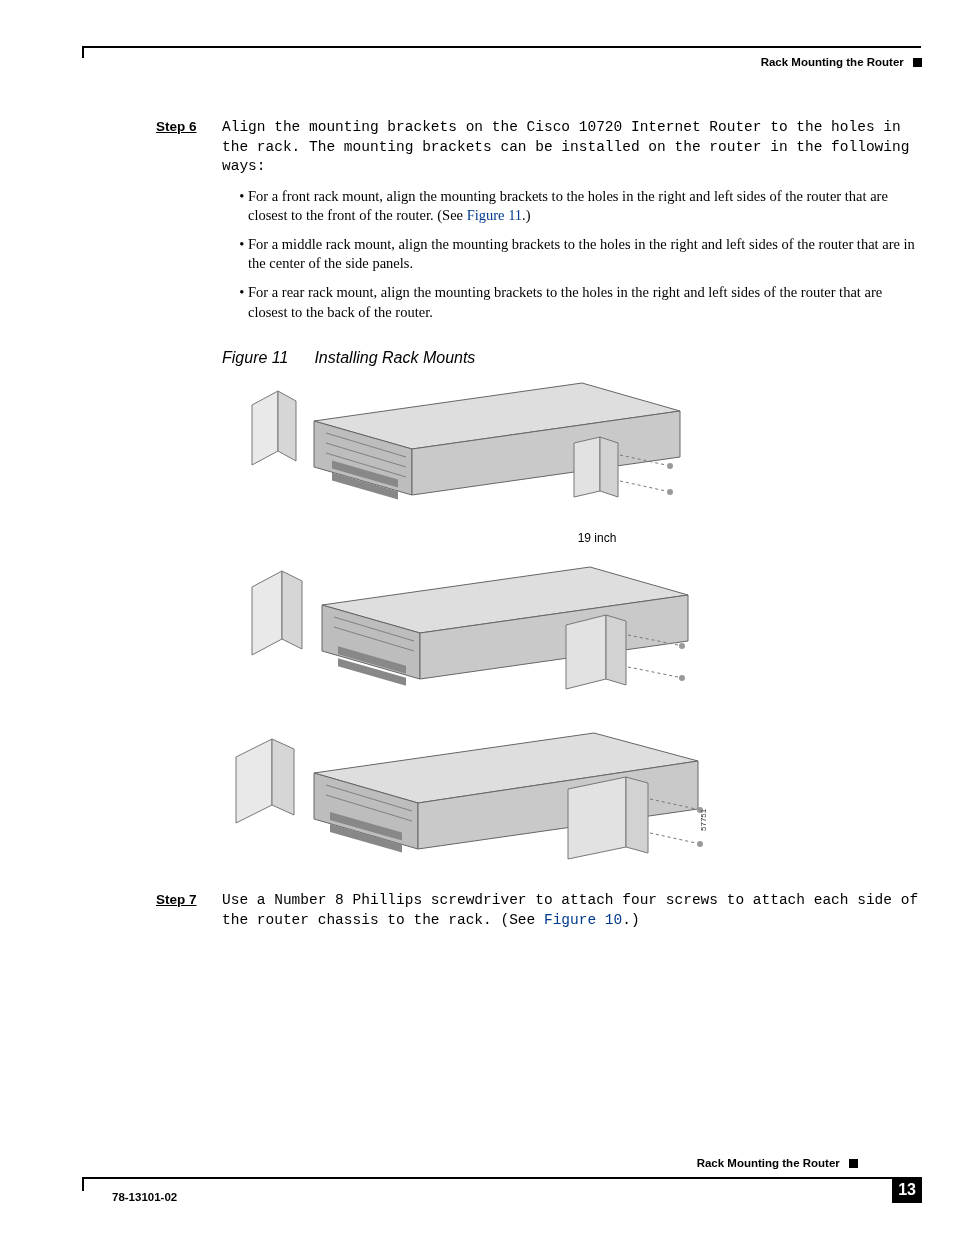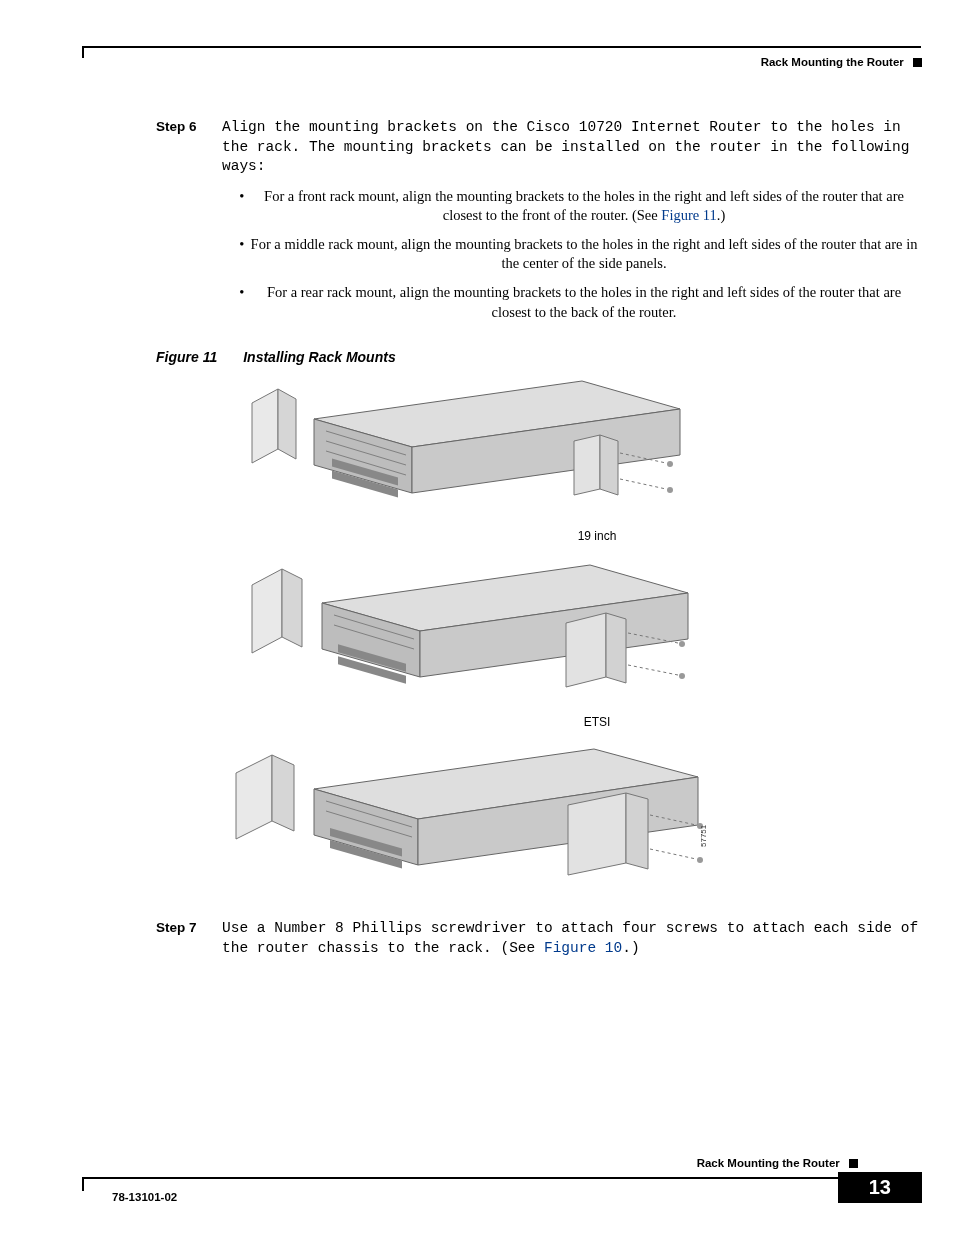--- a/index.html
+++ b/index.html
@@ -24,47 +24,47 @@
     position:absolute; top:56px; left:82px; right:32px;
     text-align:right;
     font-family: Arial, Helvetica, sans-serif;
     font-weight:bold; font-size:11.5px;
   }
   .top-header .sq { display:inline-block; width:9px; height:9px; background:#000; vertical-align:middle; margin-left:6px; }
 
   .content { position:absolute; top:118px; left:156px; width:764px; }
 
   .step-row { display:flex; margin-bottom:6px; }
-  .step-label { width:66px; font-family: Arial, Helvetica, sans-serif; font-weight:bold; font-size:13.5px; padding-top:1px; flex-shrink:0; }
+  .step-label { width:66px; font-family: Arial, Helvetica, sans-serif; font-weight:bold; font-size:13.5px; padding-top:1px; flex-shrink:0;text-decoration:underline; }
   .step-body { flex:1; line-height:1.35; }
   .step-body p { margin:0 0 10px 0;font-family:Liberation Mono, monospace; }
-  ul.bullets { margin:4px 0 6px 26px; padding:0;text-align:center; }
+  ul.bullets { margin:4px 0 6px 26px; padding:0; }
   ul.bullets li { margin-bottom:9px; line-height:1.35; }
   ul.bullets li::marker { content:"• "; font-size:14.5px; }
   .xref { color:#003a8c; }
 
   .fig-caption {
-    margin-top:18px; margin-bottom:10px;
-    font-family: Arial, Helvetica, sans-serif; font-style:italic; font-weight:bold; font-size:14px;
+    margin-left:66px; margin-top:18px; margin-bottom:10px;
+    font-family: Arial, Helvetica, sans-serif; font-style:italic; font-weight:normal; font-size:16px;
   }
   .fig-caption .gap { display:inline-block; width:26px; }
 
   .figure-box { margin-left:66px; width:510px; }
   .fig-item { position:relative; margin-bottom:18px; }
   .fig-item svg { display:block; }
   .fig-label { font-family: Liberation Sans, sans-serif; font-size:12px; text-align:center; margin-top:4px; padding-left:240px; }
 
   
   .bot-rule-h { position:absolute; bottom:56px; left:82px; width:839px; height:2px; background:#000; }
   .bot-rule-v { position:absolute; bottom:44px; left:82px; width:2px; height:14px; background:#000; }
   .bot-header { position:absolute; bottom:66px; right:96px; font-family: Arial, Helvetica, sans-serif; font-weight:bold; font-size:11.5px; }
   .bot-header .sq { display:inline-block; width:9px; height:9px; background:#000; vertical-align:middle; margin-left:6px; }
   .docnum { position:absolute; bottom:32px; left:112px; font-family: Arial, Helvetica, sans-serif; font-weight:bold; font-size:11.5px; }
   .pagenum-box { position:absolute; bottom:32px; right:32px; background:#000; color:#fff;
-    font-family: Arial, Helvetica, sans-serif; font-weight:bold; font-size:20px; padding:4px 31px; }
+    font-family: Arial, Helvetica, sans-serif; font-weight:bold; font-size:16px; padding:4px 6px; }
 </style>
 </head>
 <body>
 
 <div class="page">
   <div class="top-rule-h"></div>
   <div class="top-rule-v"></div>
   <div class="top-header">
     <span>Rack Mounting the Router</span>
     <span class="sq"></span>
@@ -157,21 +157,20 @@
           </g>
           <g stroke="#777" stroke-width="1" stroke-dasharray="3 3">
             <line x1="406" y1="72" x2="456" y2="82"></line>
             <line x1="406" y1="104" x2="456" y2="114"></line>
           </g>
           <g fill="#999">
               <circle cx="460" cy="83" r="3"></circle>
               <circle cx="460" cy="115" r="3"></circle>
             </g>
         </svg>
-        <div class="fig-label">ETSI</div>
       </div>
 
       <div class="fig-item" style="margin-bottom:4px;">
         <svg viewBox="0 0 510 150" width="510" height="150">
           <g stroke="#777" stroke-width="1" fill="#e9e9e9">
             <path d="M14 26 L50 8 L50 74 L14 92 Z"></path>
             <path d="M50 8 L72 18 L72 84 L50 74 Z" fill="#d6d6d6"></path>
           </g>
           <g stroke="#666" stroke-width="1">
             <path d="M92 42 L372 2 L476 30 L196 72 Z" fill="#dedede"></path>
@@ -198,21 +197,21 @@
           <g fill="#999">
               <circle cx="478" cy="79" r="3"></circle>
               <circle cx="478" cy="113" r="3"></circle>
             </g>
           <text x="484" y="100" font-family="Arial" font-size="8" transform="rotate(-90 484 100)" fill="#333">57751</text>
         </svg>
       </div>
 
     </div>
 
-    <div class="step-row" style="margin-top:22px;">
+    <div class="step-row" style="margin-top:10px;">
       <div class="step-label">Step 7</div>
       <div class="step-body">
         <p><span>Use a Number 8 Phillips screwdriver to attach four screws to attach each side of the router chassis to the rack. (See </span><span class="xref">Figure 10</span><span>.)</span></p>
       </div>
     </div>
 
   </div>
 
   <div class="bot-header">
     <span>Rack Mounting the Router</span>

